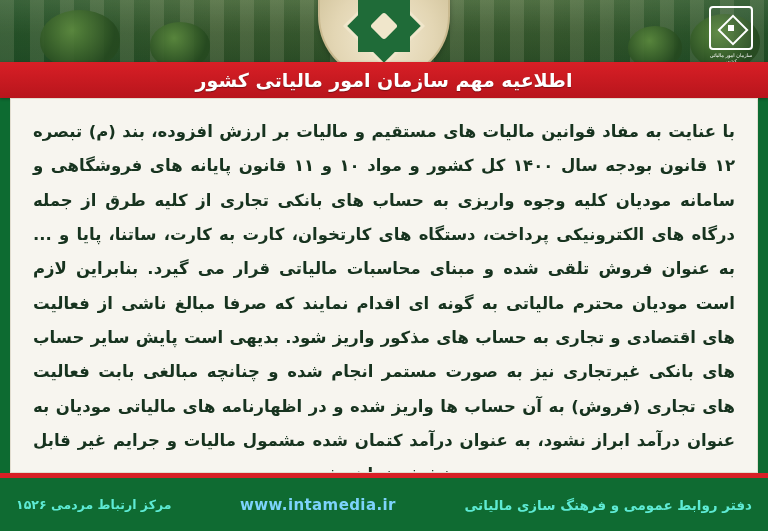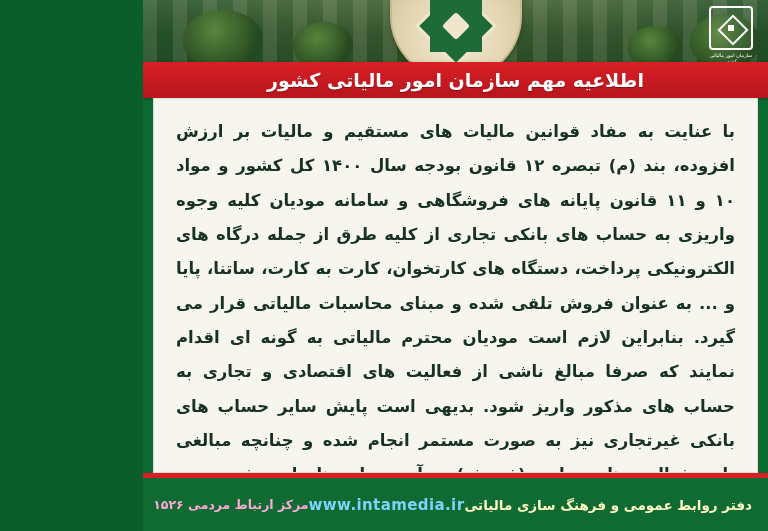--- a/index.html
+++ b/index.html
@@ -9,21 +9,21 @@
   body {
     width: 768px;
     height: 531px;
     overflow: hidden;
     font-family: "DejaVu Sans", "Liberation Sans", sans-serif;
     background: #0b5d2a;
   }
 
   .poster {
     position: relative;
-    width: 625px;
+    width: 768px;
     height: 531px;
     box-sizing: border-box;
     background: #0d6b31;
     overflow: hidden;
   }
 
   
   .top-band {
     position: absolute;
     top: 0; left: 0; right: 0;
@@ -199,34 +199,34 @@
   .footer-inner {
     position: absolute;
     inset: 5px 0 0 0;
     display: flex;
     align-items: center;
     justify-content: space-between;
     padding: 0 16px;
     box-sizing: border-box;
   }
   .footer-right {
-    color: #fef9c3;
+    color: #5eead4;
     font-size: 13.5px;
     font-weight: bold;
     white-space: nowrap;
   }
   .footer-mid {
     color: #7dd3fc;
     font-size: 15px;
     font-weight: bold;
     direction: ltr;
     letter-spacing: 0.4px;
   }
   .footer-left {
-    color: #f9a8d4;
+    color: #5eead4;
     font-size: 12.5px;
     font-weight: bold;
     white-space: nowrap;
   }
 </style>
 </head>
 <body>
 
 <div class="poster">
 

